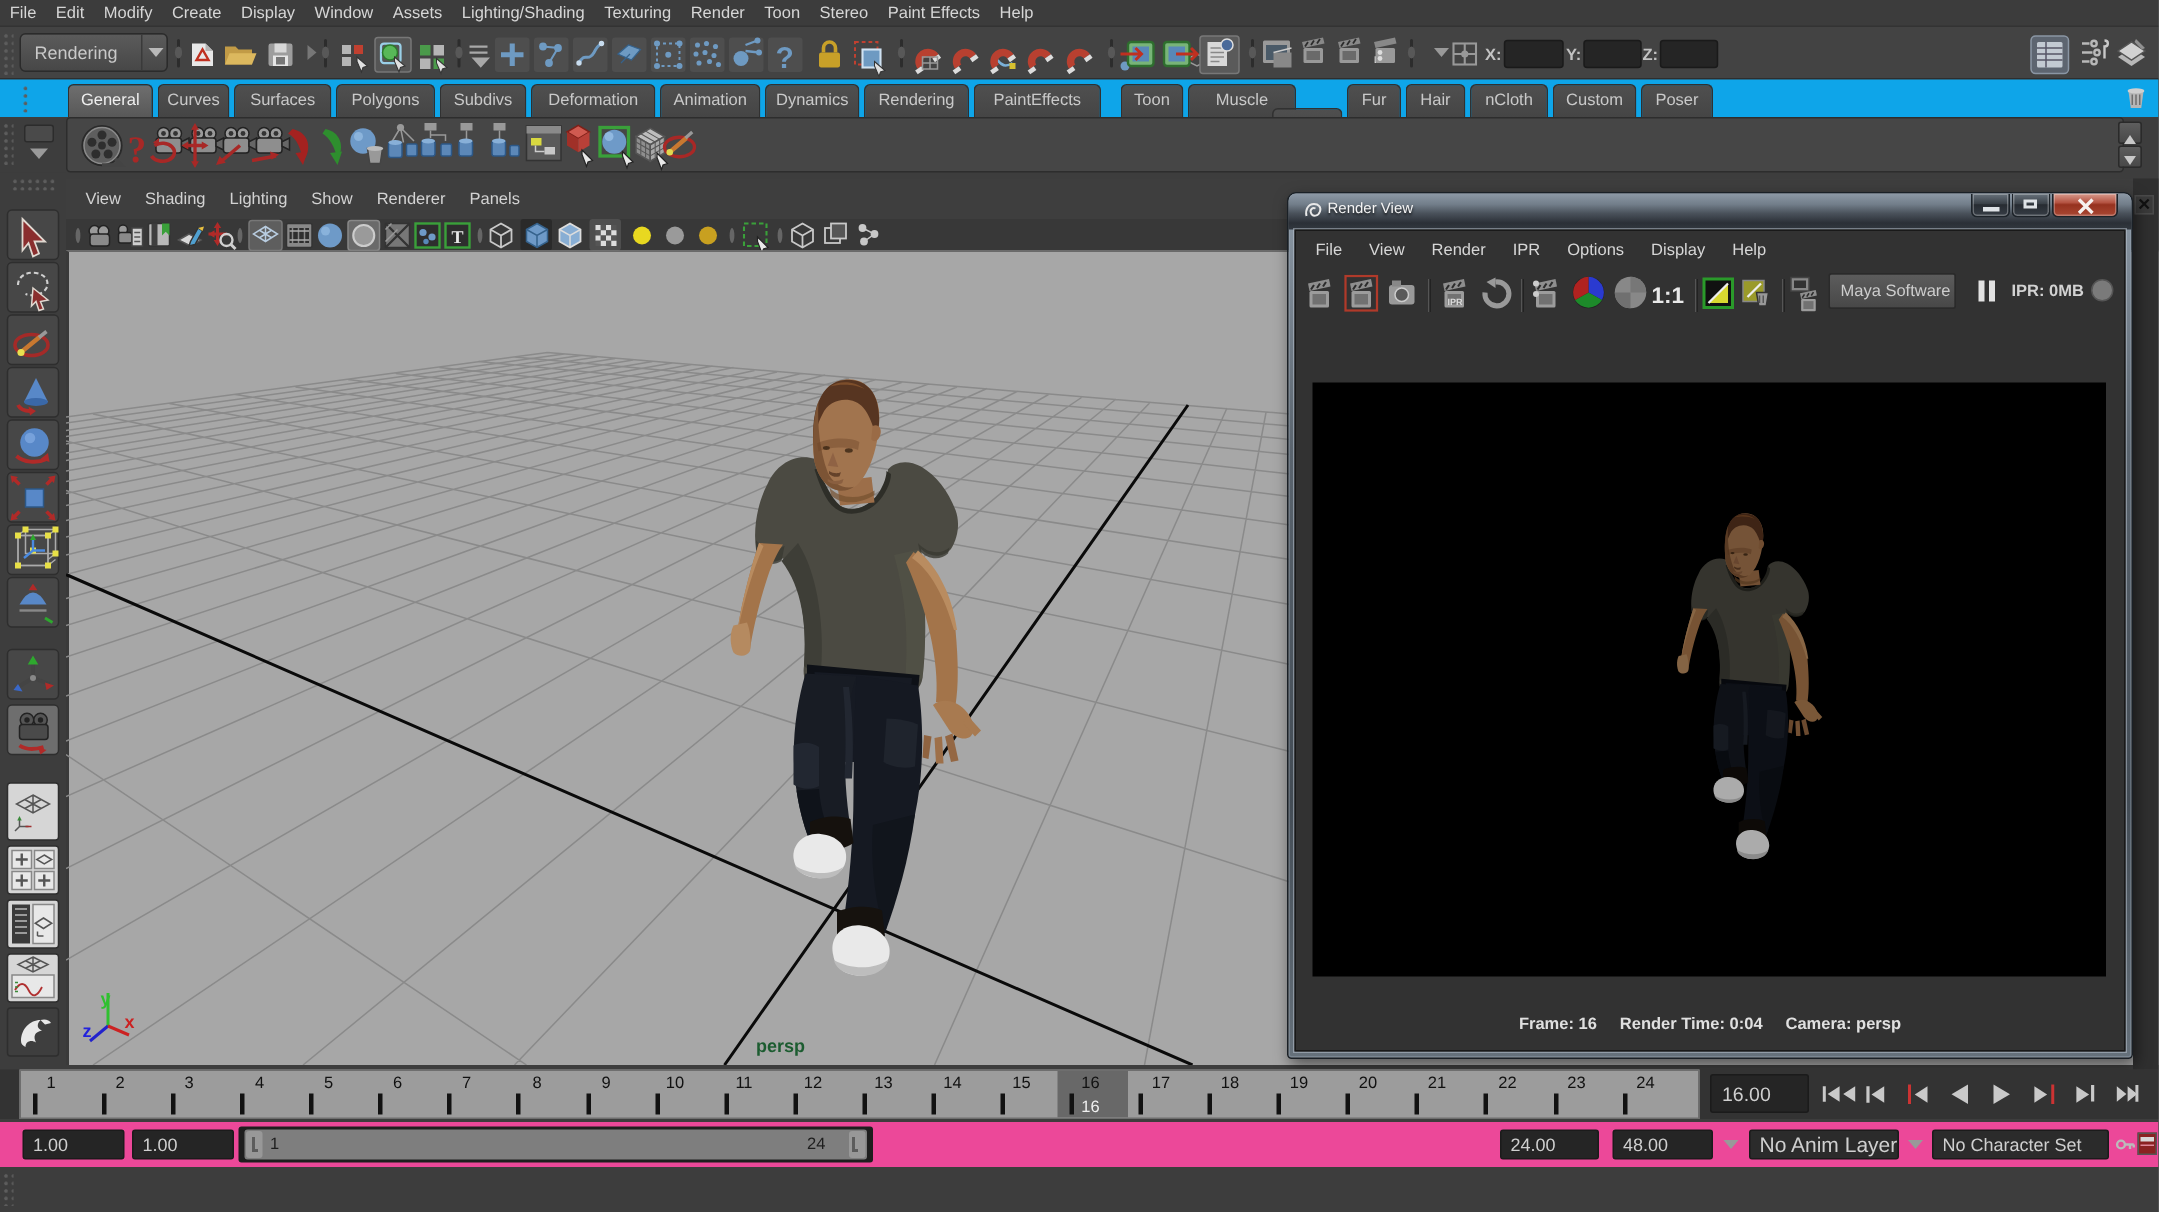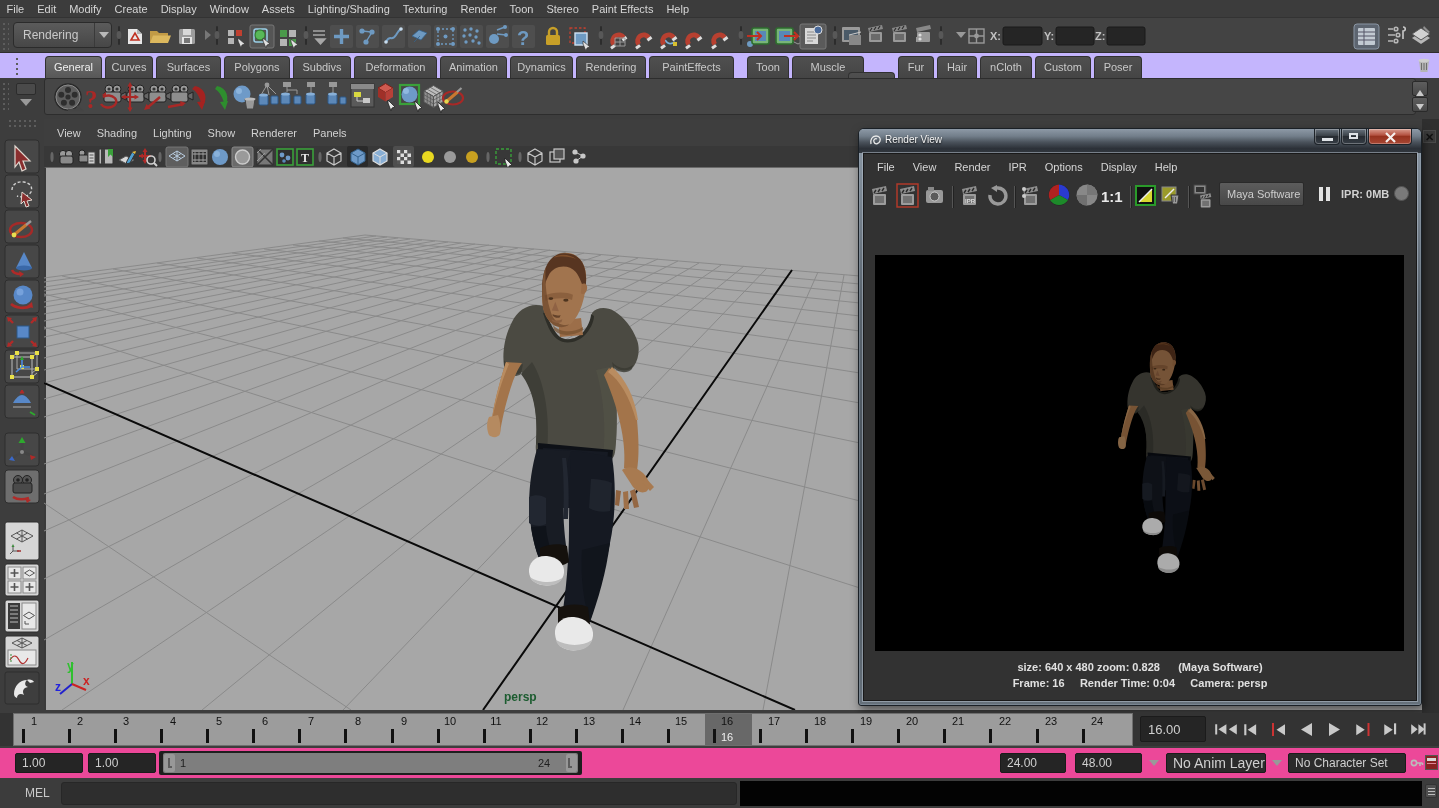--- a/index.html
+++ b/index.html
@@ -9,21 +9,21 @@
 #menubar{left:0;top:0;width:1439px;height:18px;background:#3c3c3c;border-bottom:1px solid #333;color:#d6d6d6;font-size:11px;display:flex;align-items:center;}
 #menubar span{padding:0 6.5px;}
 
 #toolbar{left:0;top:18px;width:1439px;height:35px;background:#434343;border-bottom:1px solid #2e2e2e;}
 .dots{width:7px;background:radial-gradient(circle at 2px 2px,#5d5d5d 1px,transparent 1.4px) 0 0/5px 5px;}
 #rdrop{left:13px;top:4px;width:99px;height:26px;background:linear-gradient(#5b5b5b,#474747);border:1px solid #2b2b2b;border-radius:4px;color:#c9c9c9;font-size:12px;line-height:24px;padding-left:9px;}
 #rdrop .arr{position:absolute;right:0;top:0;width:17px;height:24px;border-left:1px solid #3a3a3a;}
 #rdrop .arr:after{content:"";position:absolute;left:4px;top:9px;border:5px solid transparent;border-top:6px solid #b9b9b9;}
 .fld{position:absolute;background:#252525;border:1px solid #1b1b1b;border-radius:2px;color:#cfcfcf;font-size:13px;}
 
-#shelftabs{left:0;top:53px;width:1439px;height:25px;background:#c4b5fd;}
+#shelftabs{left:0;top:53px;width:1439px;height:25px;background:#0ea5e9;}
 .tab{position:absolute;top:3px;height:22px;background:linear-gradient(#4f4f4f,#454545);border:1px solid #313131;border-bottom:none;border-radius:4px 4px 0 0;color:#c9c9c9;font-size:11px;text-align:center;line-height:21px;}
 .tab.on{background:linear-gradient(#6e6e6e,#585858);color:#efefef;}
 #shelficons{left:44px;top:78px;width:1372px;height:37px;background:#464646;border:1px solid #2d2d2d;border-radius:3px;}
 
 #toolbox{left:0;top:115px;width:44px;height:595px;background:#3d3d3d;}
 
 #vpmenu{left:44px;top:119px;width:1395px;height:27px;background:#3e3e3e;color:#d2d2d2;font-size:11px;display:flex;align-items:center;padding-left:5px;}
 #vpmenu span{padding:0 8px;}
 #vpicons{left:44px;top:146px;width:1395px;height:22px;background:#383838;border-bottom:1px solid #2c2c2c;}
 #vp{left:44px;top:167px;width:1395px;height:543px;background:#a7a7a7;border-left:2px solid #3a3a3a;border-top:1px solid #6a6a6a;}
@@ -743,21 +743,20 @@
               <rect x="2" y="2" width="8" height="5" fill="#333"></rect>
               <use href="#clap" transform="scale(0.75) translate(6 10)"></use>
             </g>
         </svg>
         <div class="abs" style="left:355px;top:3px;width:85px;height:24px;background:linear-gradient(#5c5c5c,#484848);border:1px solid #2a2a2a;border-radius:2px;color:#cdcdcd;font-size:11px;line-height:23px;padding-left:7px;">Maya Software</div>
         <div class="abs" style="left:455px;top:8px;width:4px;height:14px;background:#e2e2e2;box-shadow:7px 0 #e2e2e2;"></div>
         <span class="abs" style="left:477px;top:9px;color:#d2d2d2;font-size:11px;font-weight:bold;">IPR: 0MB</span>
         <div class="abs" style="left:530px;top:7px;width:15px;height:15px;border-radius:8px;background:#7a7a7a;border:1px solid #555;"></div>
       </div>
       <div id="rblack"></div>
-      <div class="rstat" style="top:507px;">size: 640 x 480 zoom: 0.828&nbsp;&nbsp;&nbsp;&nbsp;&nbsp;&nbsp;(Maya Software)</div>
       <div class="rstat" style="top:523px;">Frame: 16&nbsp;&nbsp;&nbsp;&nbsp;&nbsp;Render Time: 0:04&nbsp;&nbsp;&nbsp;&nbsp;&nbsp;Camera: persp</div>
     </div>
   </div>
   <svg class="abs" style="left:874px;top:254px;" width="529" height="396" viewBox="874 254 529 396">
     <use href="#guy" transform="translate(835.5,195.5) scale(0.58)" filter="url(#dim)"></use>
   </svg>
   <div class="dots abs" style="left:2px;top:22px;height:28px;"></div>
   <div class="dots abs" style="left:2px;top:82px;height:28px;"></div>
   <div class="dots abs" style="left:15px;top:57px;width:5px;height:18px;"></div>
   <div class="dots abs" style="left:2px;top:716px;height:28px;"></div>
@@ -874,21 +873,13 @@
     <div class="fld" style="left:1288px;top:5px;width:118px;height:20px;line-height:19px;padding-left:6px;font-size:12px;background:#2b2b2b;">No Character Set</div>
     <svg class="abs" style="left:1410px;top:8px;" width="14" height="14" viewBox="0 0 14 14">
         <circle cx="4" cy="7" r="2.6" fill="none" stroke="#bbb" stroke-width="1.6"></circle>
         <path d="M6.5 7h6M10 7v3M12.5 7v2" stroke="#bbb" stroke-width="1.6"></path>
       </svg>
     <div class="abs" style="left:1425px;top:7px;width:13px;height:15px;background:#8a2222;border:1px solid #555;">
         <div class="abs" style="left:1px;top:2px;width:9px;height:3px;background:#d8d8d8;"></div>
         <div class="abs" style="left:1px;top:7px;width:9px;height:1px;background:#d89;"></div>
       </div>
   </div>
-  <div id="melrow" class="abs">
-    <span class="abs" style="left:25px;top:7px;">MEL</span>
-    <div class="abs" style="left:61px;top:3px;width:676px;height:23px;background:#2e2e2e;border-radius:3px;border:1px solid #272727;"></div>
-    <div class="abs" style="left:740px;top:2px;width:682px;height:25px;background:#030303;"></div>
-    <div class="abs" style="left:1425px;top:5px;width:12px;height:14px;background:#4e4e4e;border:1px solid #333;border-radius:2px;">
-        <div class="abs" style="left:2px;top:3px;width:7px;height:1px;background:#bbb;box-shadow:0 3px #bbb,0 6px #bbb;"></div>
-      </div>
-  </div>
 </div>
 
 </body></html>

